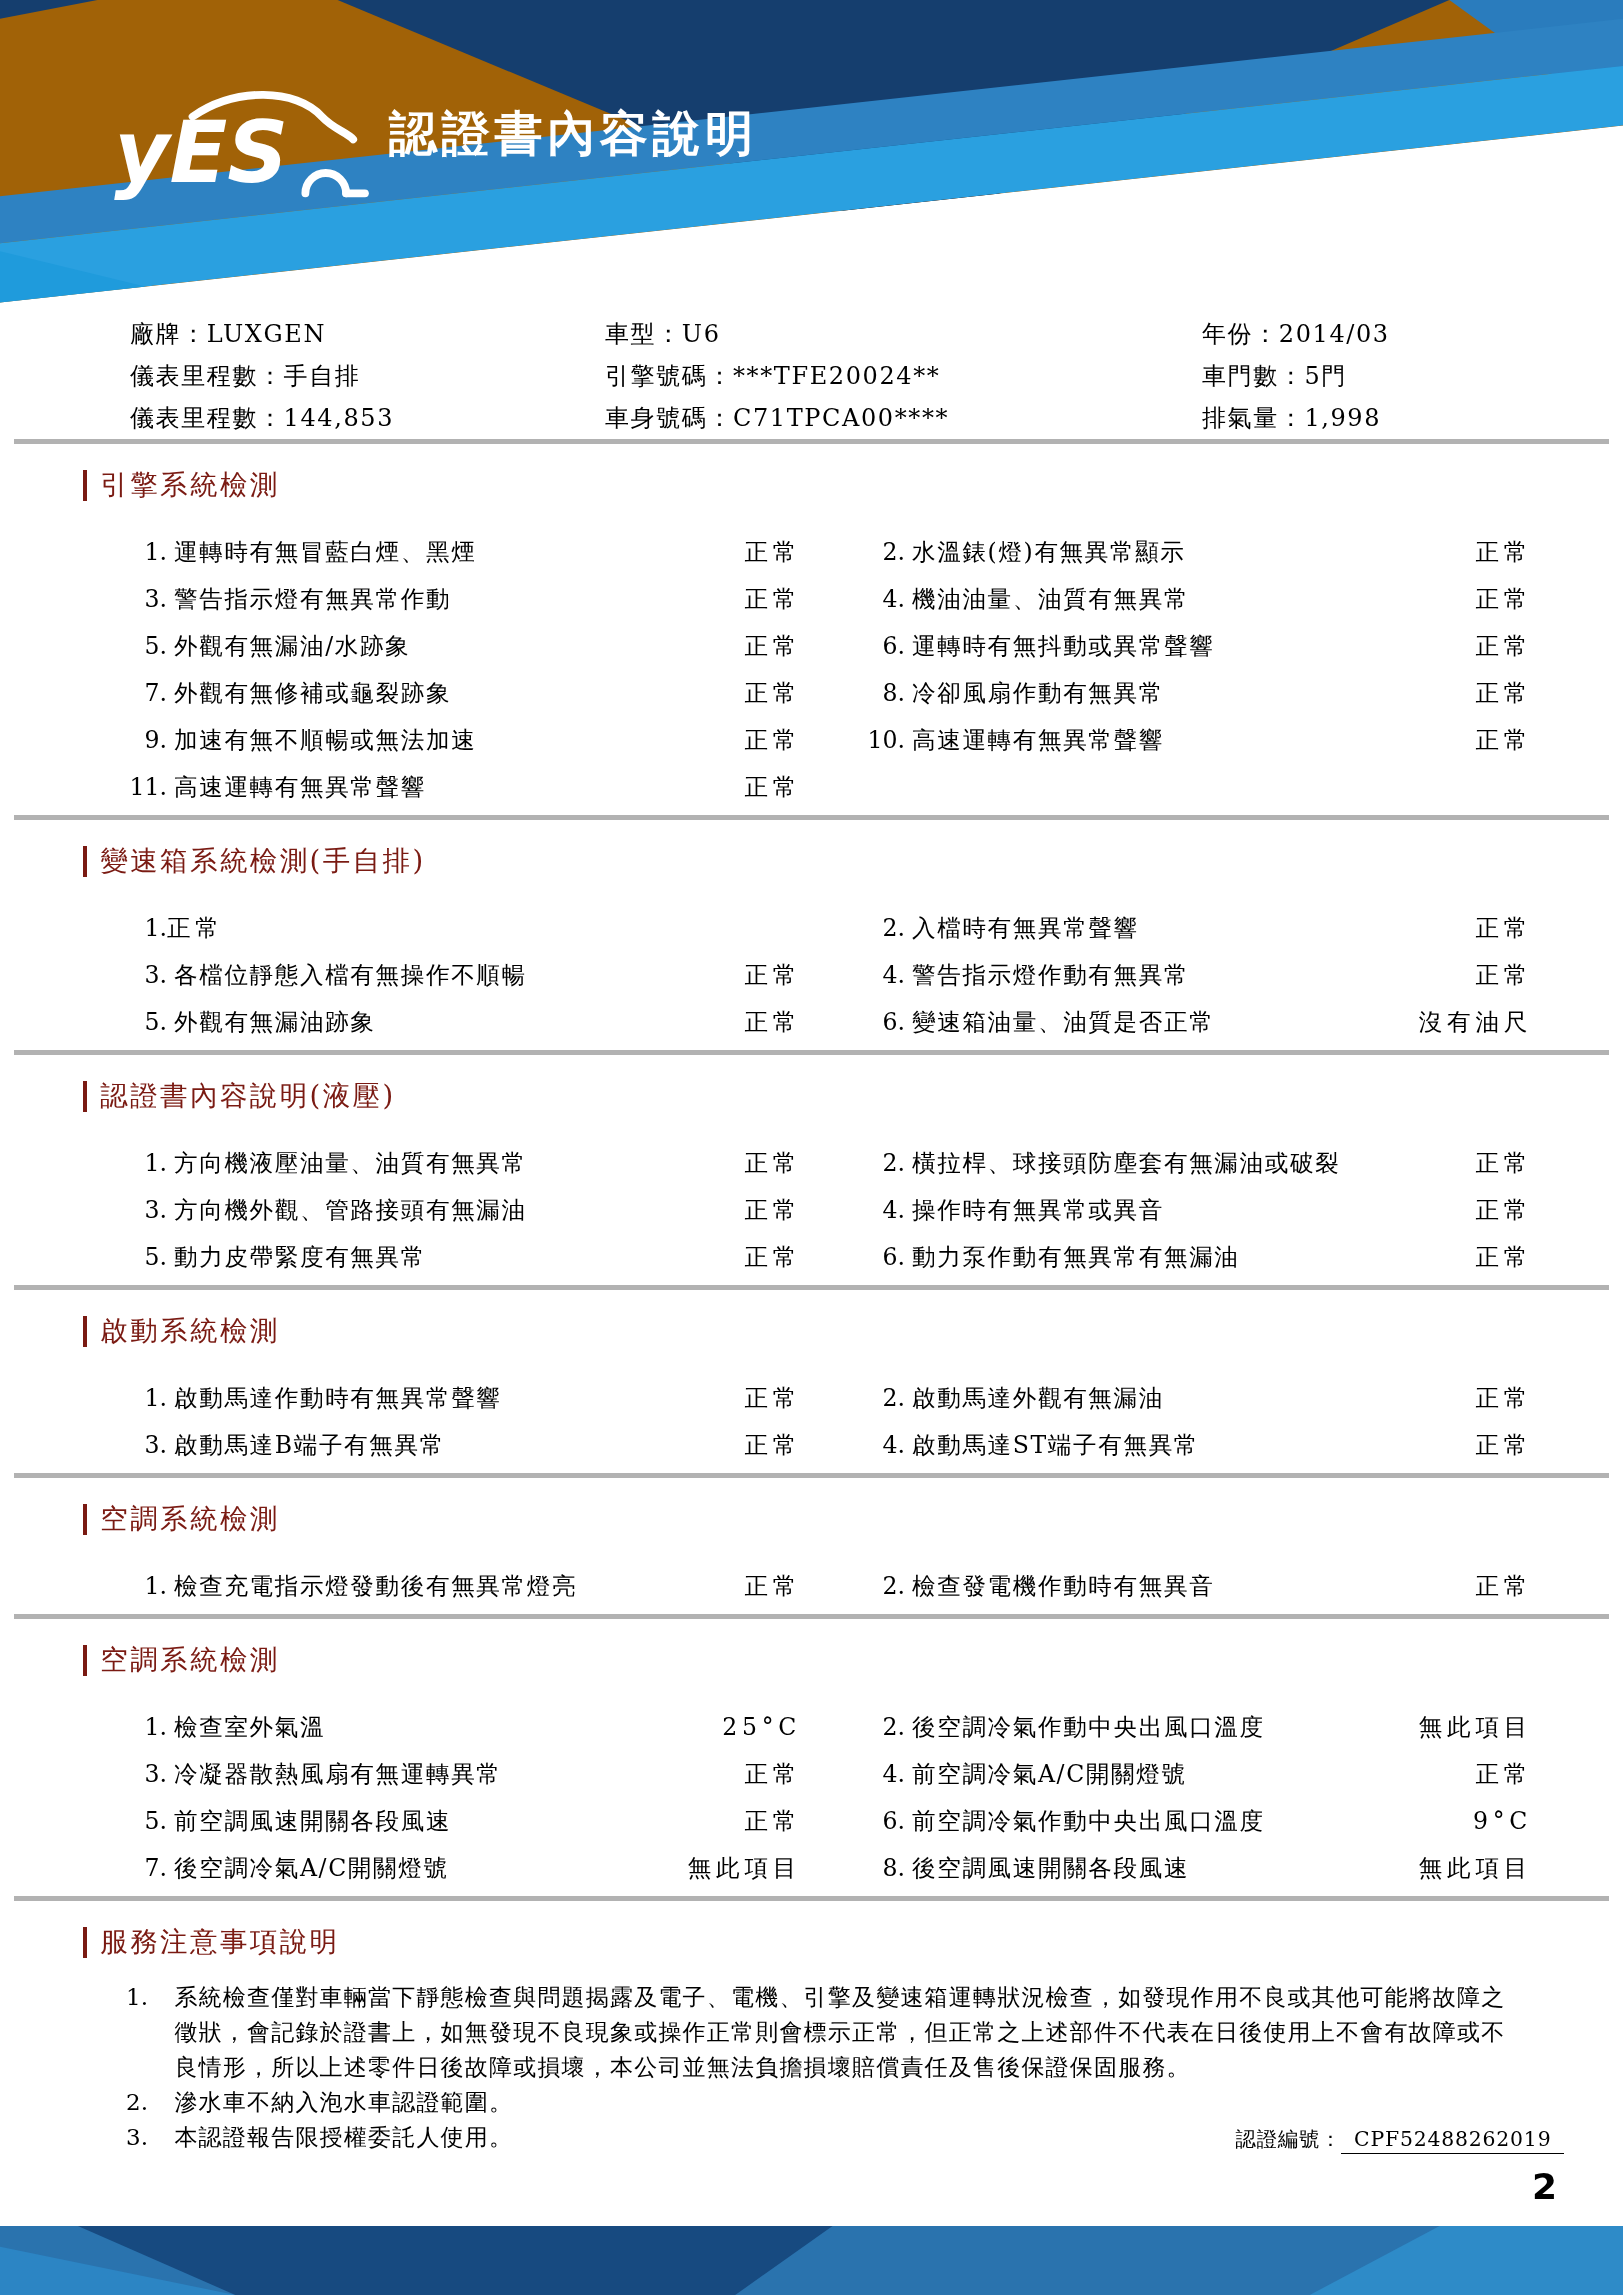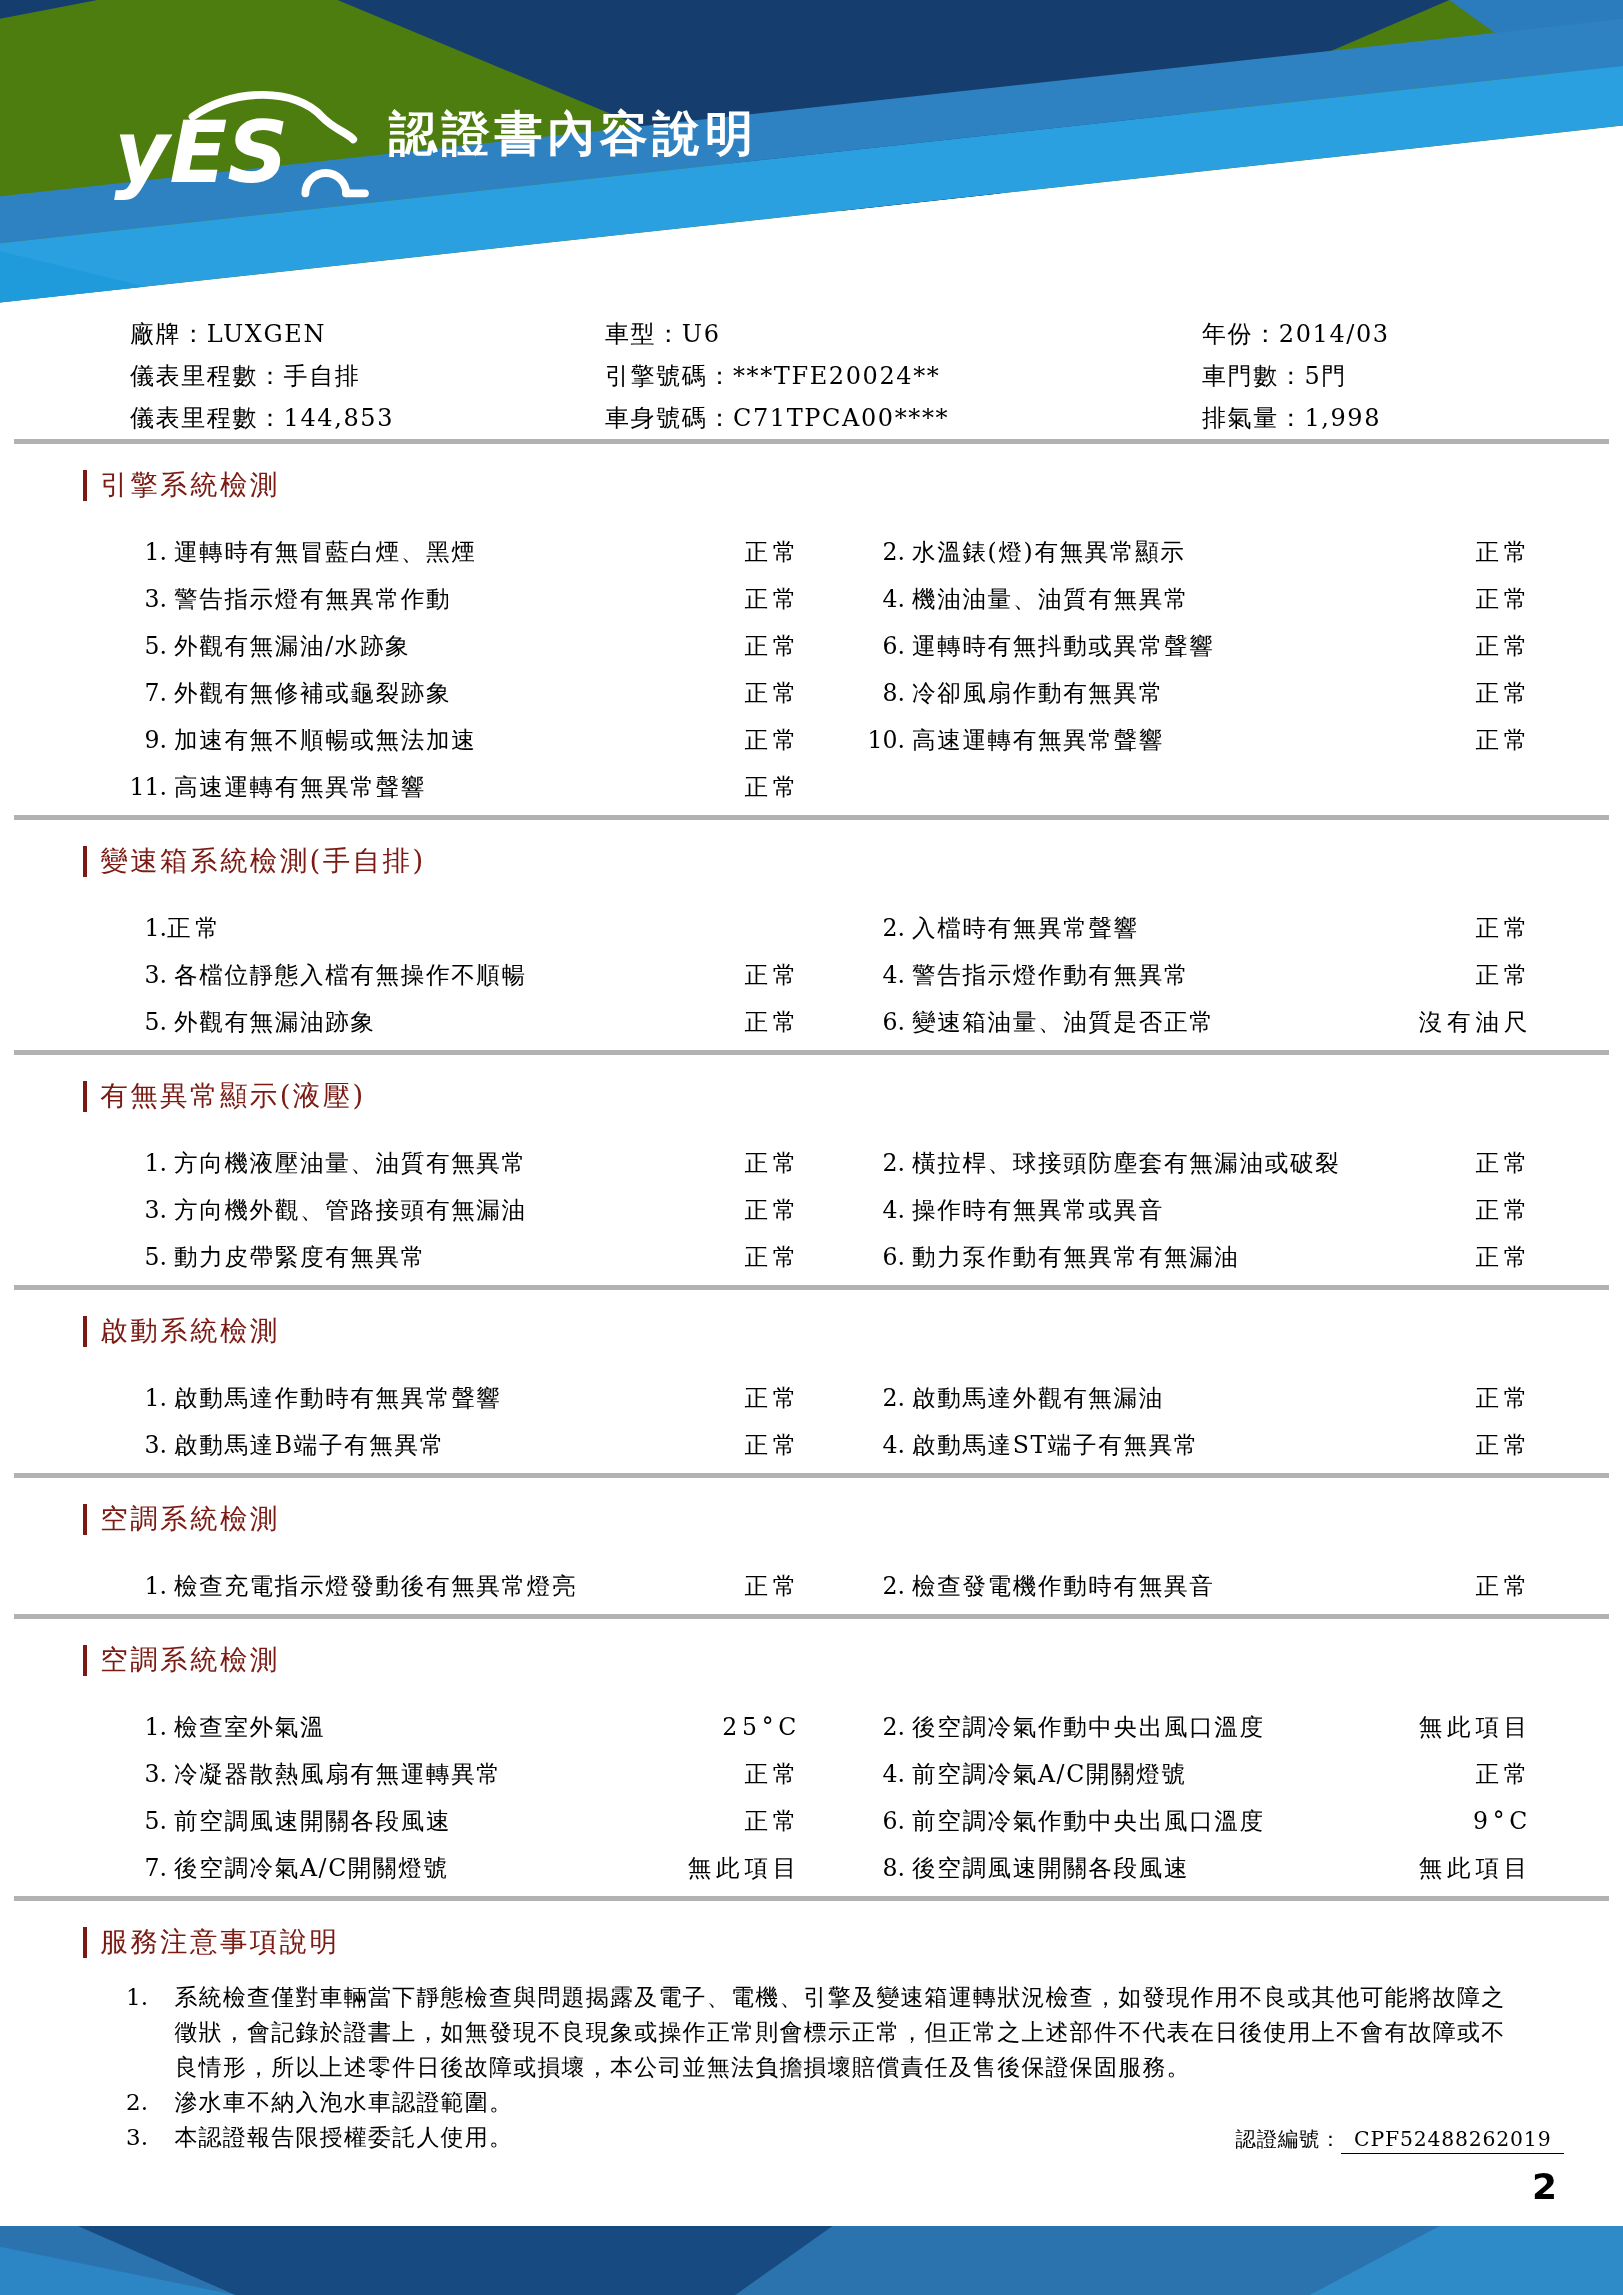--- a/index.html
+++ b/index.html
@@ -2,21 +2,21 @@
 <html style="font-size:12.6px"><head>
 <meta charset="utf-8">
 <style>
   html,body{margin:0;padding:0;background:#888;}
   .page{
     position:relative;width:1623px;height:2295px;background:#ffffff;overflow:hidden;
     font-family:"DejaVu Serif","Liberation Serif",serif;color:#000;margin:0 auto;
   }
   
   .header{
-    position:absolute;left:0;top:0;width:1623px;height:314px;background:#4d7c0f;
+    position:absolute;left:0;top:0;width:1623px;height:314px;background:#a16207;
     clip-path:polygon(0 0,100% 0,100% 40%,0 96.3%);
   }
   .header .shape{position:absolute;left:0;top:0;width:100%;height:100%;}
   .h-corner{background:#153e6e;clip-path:polygon(0 0,6% 0,0 6%);}
   .h-navy{background:#153e6e;clip-path:polygon(20.8% 0,89.3% 0,55.6% 75%);}
   .h-topright{background:#2a7cbd;clip-path:polygon(89.3% 0,100% 0,100% 40%);}
   .h-band-light{background:#2e82c2;clip-path:polygon(0 62.5%,100% 6%,100% 21%,0 77.5%);}
   .h-band-cyan{background:#2aa0e0;clip-path:polygon(0 77.5%,100% 21%,100% 40%,0 96.3%);}
   .h-cyan-tri{background:#1f9bdc;clip-path:polygon(0 80%,13% 96.3%,0 100%);}
   .logo{position:absolute;left:114px;top:79px;width:259px;height:141px;}
@@ -216,21 +216,21 @@
               <span class="result">沒有油尺</span>
             </div>
         </div>
       </div>
     </div>
     <div class="divider"></div>
 
     <div class="section">
       <div class="section-header">
         <div class="section-bar"></div>
-        <div class="section-title">有無異常顯示(液壓)</div>
+        <div class="section-title">認證書內容說明(液壓)</div>
       </div>
       <div class="items">
         <div class="item-row">
           <div class="half half-l">
               <span class="no">1.</span>
               <span class="label">方向機液壓油量、油質有無異常</span>
               <span class="result">正常</span>
             </div>
           <div class="half half-r">
               <span class="no">2.</span>

